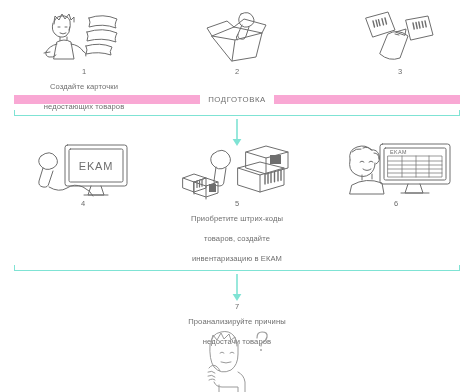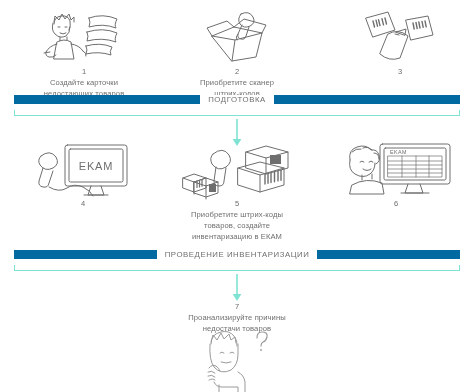--- a/index.html
+++ b/index.html
@@ -34,21 +34,21 @@
   }
   .step-art svg { display: block; overflow: visible; }
   .step-num {
     font-size: 7.5px;
     line-height: 10px;
     color: #6b6b6b;
     margin-top: 1px;
   }
   .step-cap {
     font-size: 7.6px;
-    line-height: 11px;
+    line-height: 20px;
     color: #6e6e6e;
     white-space: pre-line;
     letter-spacing: 0.1px;
   }
 
   
   .phase {
     position: absolute;
     left: 14px;
     right: 14px;
@@ -64,21 +64,21 @@
     box-sizing: border-box;
   }
   .phase-label {
     position: absolute;
     left: 0; right: 0;
     top: -1px;
     text-align: center;
     font-size: 7.8px;
     letter-spacing: 0.55px;
     color: #6e6e6e;
-    background: #0369a1;
+    background: #f9a8d4;
     padding: 0 6px;
     box-sizing: border-box;
   }
   .phase-label span {
     background: #ffffff;
     padding: 0 8px;
   }
 
   
   .connector {
@@ -145,22 +145,20 @@
 
         <path d="M17 28 l-5 -8 l20 -7 l7 6"></path>
         <path d="M67 25 l4 -8 l-22 -6 l-10 8"></path>
 
         <path d="M46 6 q8 -4 12 3 q3 6 -3 9 q-6 3 -10 -2 q-3 -5 1 -10 Z"></path>
         <path d="M47 17 l-4 9 q-1 4 3 5 q4 1 5 -3 l3 -9"></path>
         <path d="M43 26 q-3 3 -1 6"></path>
       </svg>
     </div>
     <div class="step-num">2</div>
-    <div class="step-cap">Приобретите сканер
-штрих-кодов</div>
   </div>
 
   <div class="step" style="left:336px; top:8px; width:128px;">
     <div class="step-art">
       <svg width="96" height="58" viewBox="0 0 96 58" fill="none" stroke="#6e6e6e" stroke-width="1" stroke-linecap="round" stroke-linejoin="round">
 
         <path d="M36 26 q10 -6 20 2 l-8 22 q-11 4 -20 -4 Z"></path>
         <path d="M43 26 l4 1"></path>
 
         <path d="M14 10 l22 -6 l7 18 l-22 7 Z"></path>
@@ -300,23 +298,20 @@
         <path d="M28 35 l0 5"></path>
         <path d="M38 34 l0 5"></path>
         <path d="M18 45 q14 -8 30 -2 l2 11 l-34 0 Z"></path>
       </svg>
     </div>
     <div class="step-num">6</div>
   </div>
 
   <div class="phase" style="top:251px;">
     <div class="phase-rule"></div>
-    <div class="phase-label">
-      <span>ПРОВЕДЕНИЕ ИНВЕНТАРИЗАЦИИ</span>
-    </div>
   </div>
 
   <div class="connector" style="top:274px; height:28px;">
     <svg width="14" height="28" viewBox="0 0 14 28" fill="none">
       <path d="M7 0 L7 21" stroke="#7fe3d4" stroke-width="1.6"></path>
       <path d="M2.6 20 L7 27 L11.4 20 Z" fill="#7fe3d4"></path>
     </svg>
   </div>
 
   <div class="step" style="left:161px; top:301px; width:152px;">

